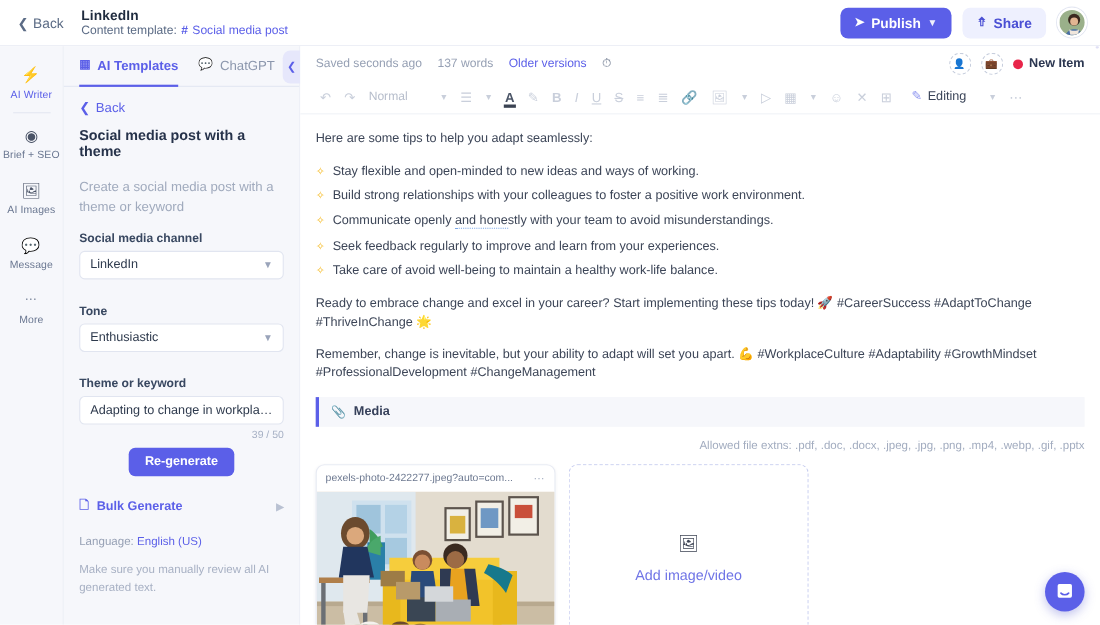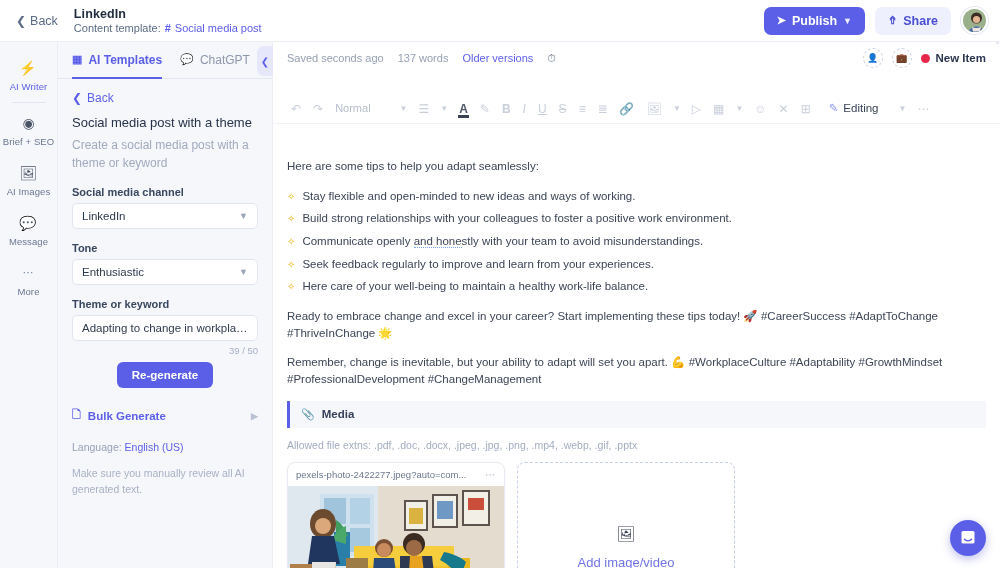--- a/index.html
+++ b/index.html
@@ -90,32 +90,32 @@
     font-size: 12px; color: #8c97ad; cursor: pointer;
     border-bottom: 2px solid transparent; margin-bottom: -1px;
   }
   .ptab.active { color: #5b5fe8; font-weight: 700; border-bottom-color: #5b5fe8; }
   .ptab .ti { font-size: 11px; line-height: 1; }
   .panel-body { padding: 12px 14px 10px; overflow: hidden; }
   .panel-back {
     display: flex; align-items: center; gap: 5px;
     color: #5b5fe8; font-size: 12px; cursor: pointer; margin-bottom: 10px;
   }
-  .panel-title { font-size: 13px; font-weight: 400; color: #26324a; margin-bottom: 6px; }
+  .panel-title { font-size: 13px; font-weight: 700; color: #26324a; margin-bottom: 16px; }
   .panel-desc { font-size: 12px; color: #a0aabd; line-height: 1.5; margin-bottom: 14px; }
   .field-label { font-size: 11px; font-weight: 700; color: #394861; margin-bottom: 5px; }
   .select, .textinput {
     width: 100%; height: 26px;
     background: #fff; border: 1px solid #e1e5f0; border-radius: 5px;
     display: flex; align-items: center; padding: 0 9px;
     font-size: 11.5px; color: #2e3a4d; cursor: pointer;
   }
   .select .val, .textinput .val { flex: 1; overflow: hidden; white-space: nowrap; text-overflow: ellipsis; }
   .select .caret { color: #9aa4ba; font-size: 9px; }
-  .field { margin-bottom: 13px; }
+  .field { margin-bottom: 23px; }
   .counter { font-size: 9.5px; color: #a6b0c4; text-align: right; margin-top: 4px; }
   .regen-wrap { display: flex; justify-content: center; }
   .btn-regen {
     background: #5b5fe8; color: #fff; font-size: 11.5px; font-weight: 600;
     border-radius: 6px; padding: 7px 15px; cursor: pointer;
   }
   .bulk {
     display: flex; align-items: center; gap: 7px;
     margin-top: 18px; font-size: 11.5px; font-weight: 700; color: #5b5fe8; cursor: pointer;
   }
@@ -125,21 +125,21 @@
   .disclaimer { margin-top: 12px; font-size: 10.5px; color: #a8b1c4; line-height: 1.55; }
   .collapse-tab {
     position: absolute; right: -1px; top: 4px;
     width: 16px; height: 30px;
     background: #e6e7fb; border-radius: 7px 0 0 7px;
     display: flex; align-items: center; justify-content: center;
     color: #5b5fe8; font-size: 10px; cursor: pointer;
   }
 
   
-  .editor { flex: 1; min-width: 0; background: #fff; display: flex; flex-direction: column; position: relative; gap: 20px; }
+  .editor { flex: 1; min-width: 0; background: #fff; display: flex; flex-direction: column; position: relative; }
   .editor-meta {
     height: 32px; flex: 0 0 32px;
     display: flex; align-items: center; gap: 14px;
     padding: 0 14px; font-size: 11px; color: #96a0b4;
   }
   .editor-meta .older { color: #5b5fe8; cursor: pointer; }
   .meta-clock { color: #6f7b90; font-size: 11px; cursor: pointer; }
   .meta-right { margin-left: auto; display: flex; align-items: center; gap: 9px; }
   .dashed-circle {
     width: 20px; height: 20px; border-radius: 50%;
@@ -177,21 +177,21 @@
   .bullets li .bl { color: #f5b921; font-size: 10px; }
   .grammar { border-bottom: 1.5px dotted #7aa7e8; }
 
   .media-head {
     background: #f6f7fb; border-left: 3px solid #5b5fe8;
     padding: 7px 11px; display: flex; align-items: center; gap: 7px;
     font-size: 11.5px; font-weight: 700; color: #36405a;
     margin-bottom: 11px;
   }
   .media-head .clip { font-size: 11px; color: #5d6780; }
-  .exts { font-size: 10.5px; color: #a3adc0; margin-bottom: 11px; }
+  .exts { font-size: 10.5px; color: #a3adc0; margin-bottom: 11px; text-align: right; }
   .media-row { display: flex; gap: 12px; }
   .media-card {
     width: 218px; background: #fff;
     border: 1px solid #e8ebf3; border-radius: 8px;
     overflow: hidden; box-shadow: 0 1px 3px rgba(25,35,70,.05);
   }
   .media-card-head {
     display: flex; align-items: center; gap: 6px;
     padding: 6px 8px; font-size: 9.5px; color: #6c7890;
   }
@@ -419,21 +419,21 @@
           <li>
             <span class="bl">✧</span>
             <span>Communicate openly <span class="grammar">and hone</span>stly with your team to avoid misunderstandings.</span>
           </li>
           <li>
             <span class="bl">✧</span>
             <span>Seek feedback regularly to improve and learn from your experiences.</span>
           </li>
           <li>
             <span class="bl">✧</span>
-            <span>Here care of your well-being to maintain a healthy work-life balance.</span>
+            <span>Take care of avoid well-being to maintain a healthy work-life balance.</span>
           </li>
         </ul>
 
         <p>Ready to embrace change and excel in your career? Start implementing these tips today! 🚀 #CareerSuccess #AdaptToChange #ThriveInChange 🌟</p>
         <p>Remember, change is inevitable, but your ability to adapt will set you apart. 💪 #WorkplaceCulture #Adaptability #GrowthMindset #ProfessionalDevelopment #ChangeManagement</p>
 
         <div class="media-head">
           <span class="clip">📎</span>
           <span>Media</span>
         </div>

